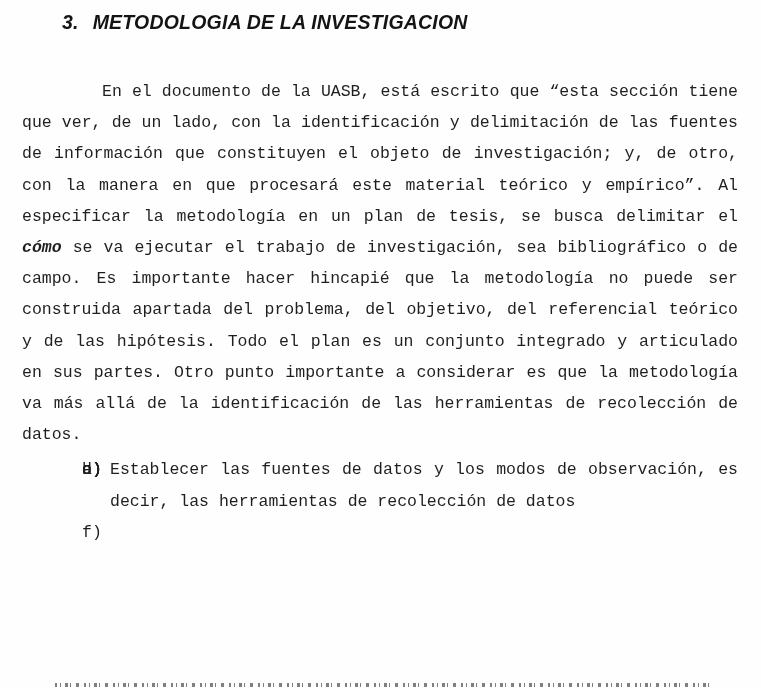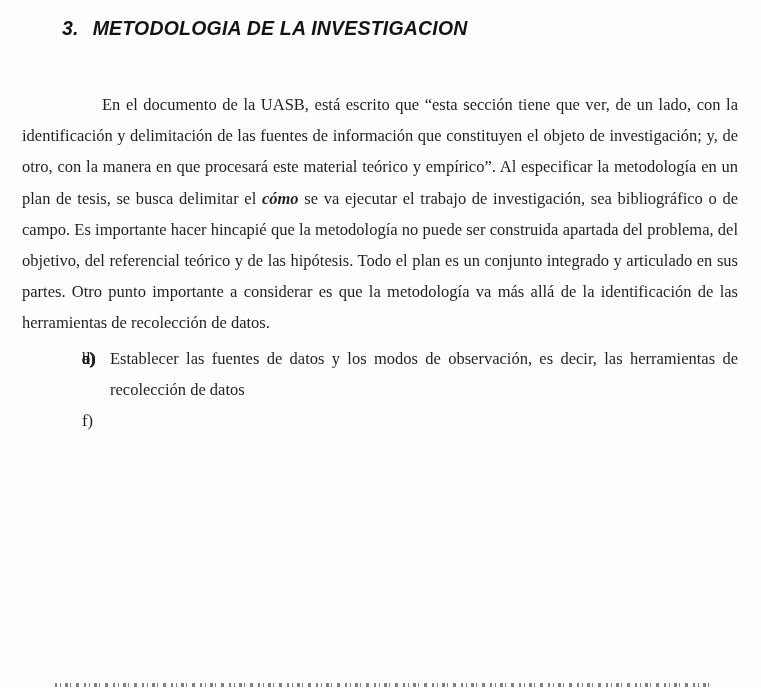--- a/index.html
+++ b/index.html
@@ -11,40 +11,39 @@
   .page{
     position:relative;
     width:761px;height:688px;
     background:var(--bg-color);
     overflow:hidden;
     margin:0 auto;
     color:var(--text-color);
   }
   .doc-title{
     position:absolute;
-    top:17px;left:62px;
+    top:11px;left:62px;
     font-family:"Liberation Sans",sans-serif;
     font-weight:bold;
     font-style:italic;
     font-size:19.5px;
     letter-spacing:.2px;
     color:#141414;
     white-space:nowrap;
   }
   .title-number{margin-right:14px;}
   .text-block{
     position:absolute;
     top:76px;left:22px;
     width:716px;
-    font-family:Liberation Serif, serif;
+    font-family:Liberation Mono, monospace;
     font-size:16.5px;
     line-height:31.2px;
     text-align:justify;
     color:var(--text-color);
-    margin-top:13px;
   }
   .text-block p{
     margin:0;
     text-indent:80px;
   }
   .emphasis{
     font-weight:bold;
     font-style:italic;
   }
   .methodology-list{

